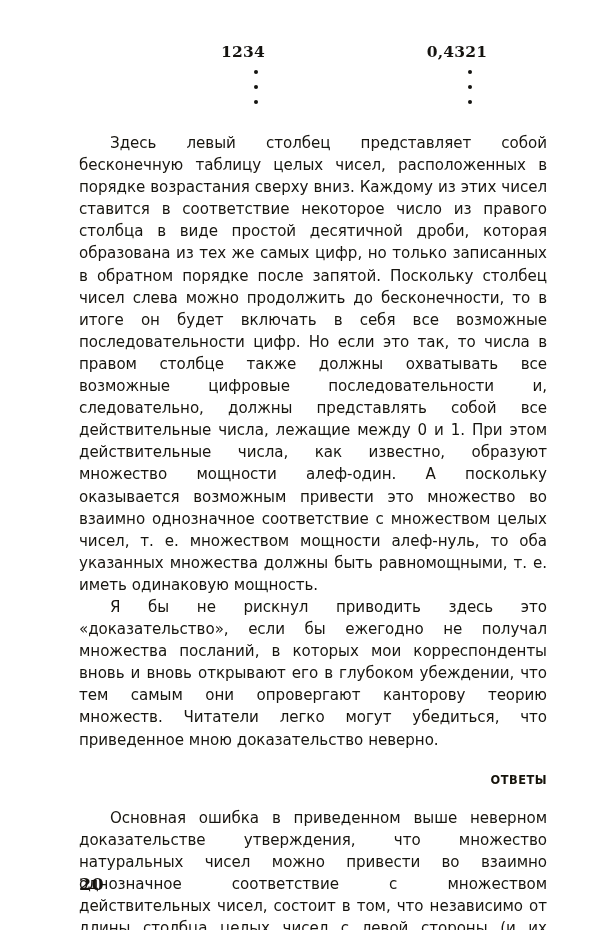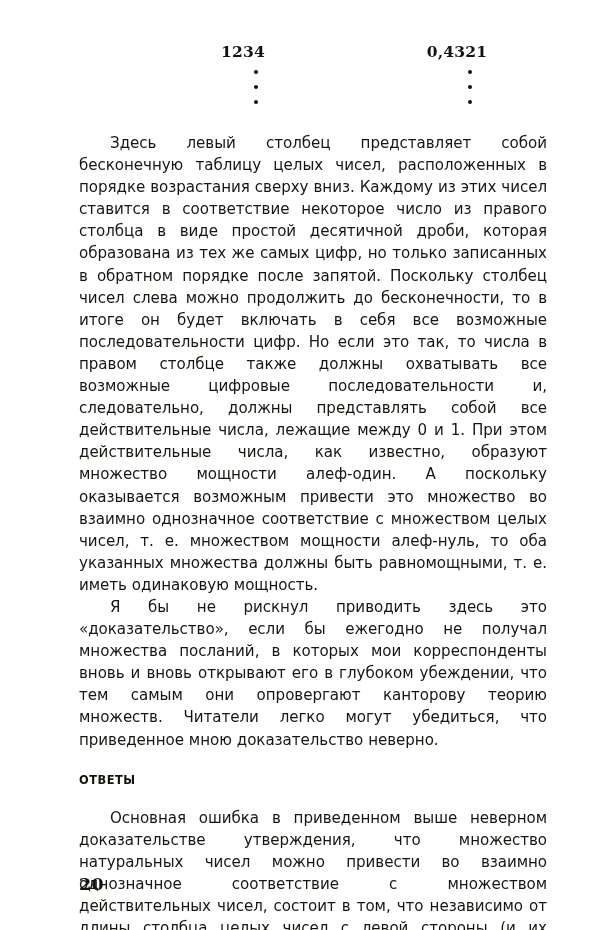--- a/index.html
+++ b/index.html
@@ -78,21 +78,21 @@
     word-spacing: 0.2px;
     text-indent: 31px;
     hyphens: none;
   }
   p.para + p.para { margin-top: 0; }
 
   .section-head {
     margin: 0;
     padding-top: 22px;
     padding-bottom: 20px;
-    text-align: left;
+    text-align: right;
     font-family: "DejaVu Sans", sans-serif;
     font-weight: bold;
     font-size: 11.4px;
     letter-spacing: 0.5px;
     color: #141209;
   }
 
   
   .folio {
     position: absolute;

